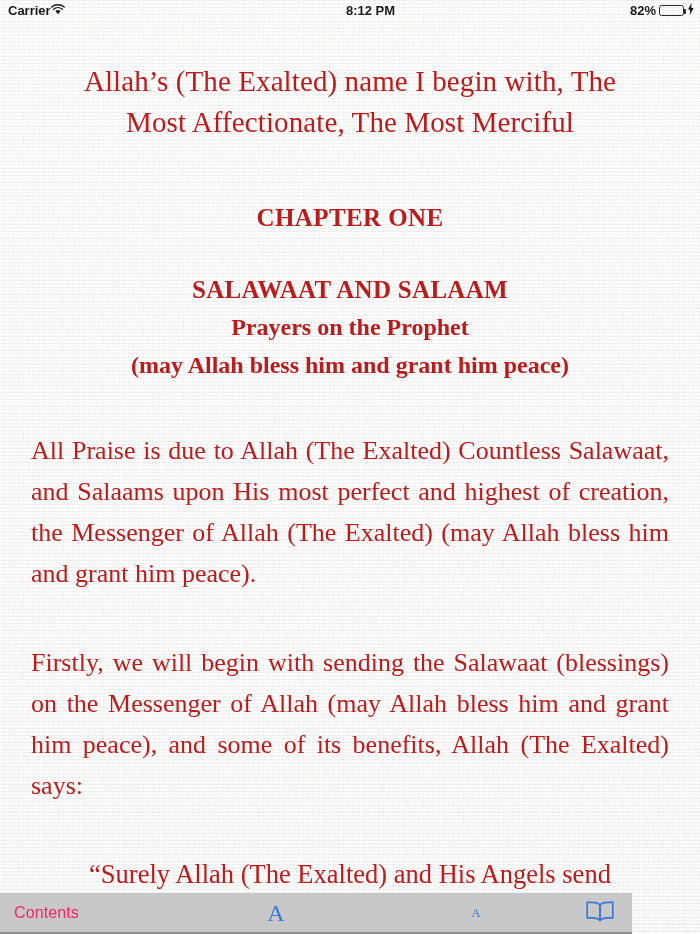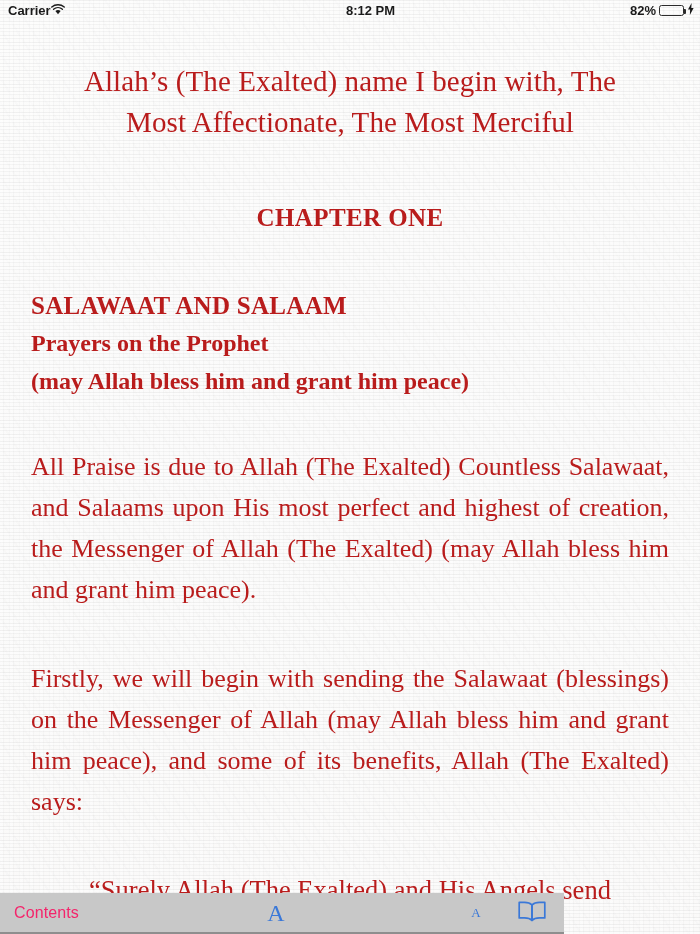--- a/index.html
+++ b/index.html
@@ -106,23 +106,23 @@
     text-align:center;
     font-size:25px;
     font-weight:bold;
     line-height:30px;
     margin-top:60px;
     letter-spacing:0.4px;
     font-family:Liberation Serif, serif;
   }
 
   .section-block {
-    text-align:left;
+    text-align:center;
     font-weight:bold;
-    margin-top:56px;
+    margin-top:40px;
   }
   .section-line-1 {
     font-size:25px;
     line-height:33px;
     letter-spacing:0.3px;
   }
   .section-line-2 {
     font-size:24px;
     line-height:33px;
     margin-top:5px;
@@ -145,21 +145,21 @@
   .body-para.last-line {
     text-align:center;
     white-space:nowrap;
     font-size:26.5px;
   }
 
   
   .toolbar {
     position:absolute;
     left:0; top:893px;
-    width:564px; height:41px;
+    width:632px; height:41px;
     background:#c8c8c8;
     border-bottom:2px solid #8e8e8e;
     z-index:30;
   }
   .tb-item {
     position:absolute;
     top:0; height:39px;
     display:flex; align-items:center; justify-content:center;
   }
   .tb-contents {

